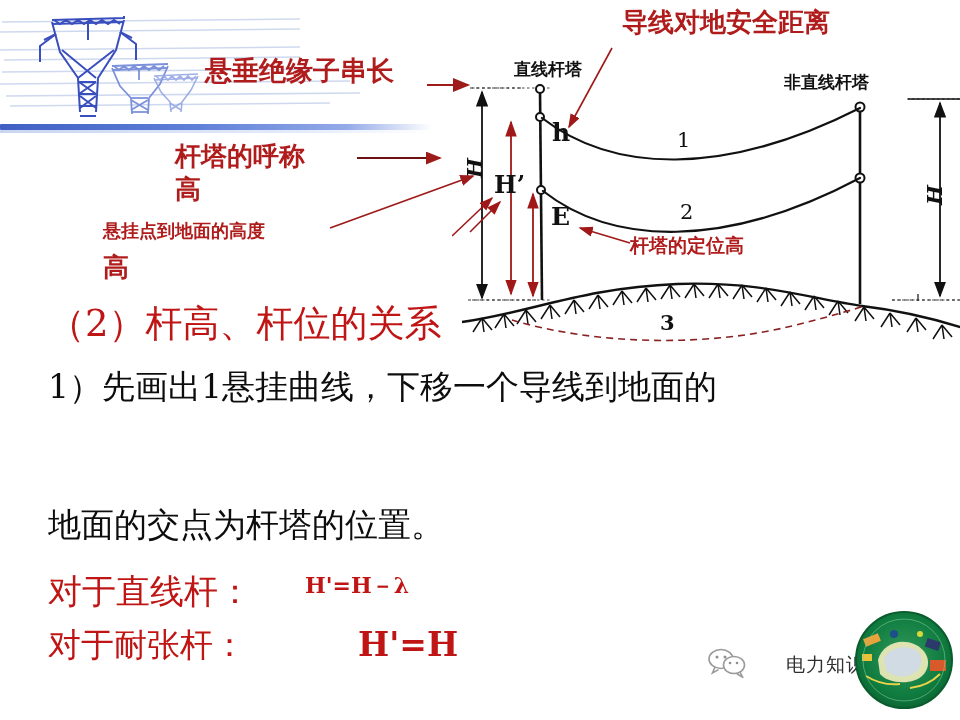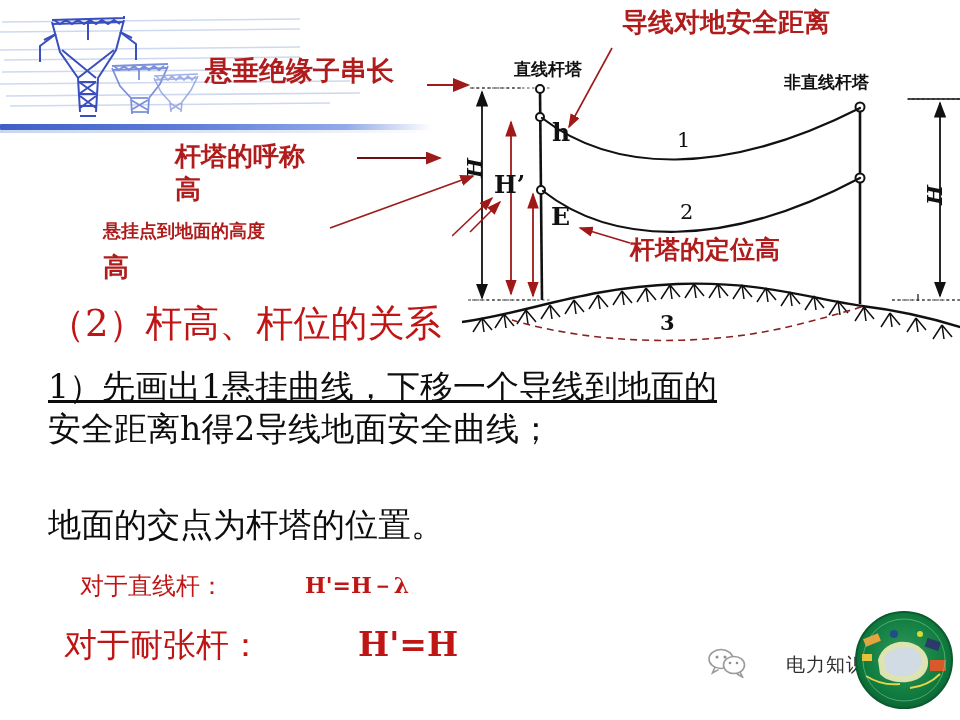--- a/index.html
+++ b/index.html
@@ -306,36 +306,35 @@
     <div class="dlabel" style="left:10px; top:178px; font-size:21px; font-style:italic; font-weight:700; transform:rotate(-90deg); transform-origin:left top;">H</div>
 
     <div class="dlabel" style="left:470px; top:205px; font-size:21px; font-style:italic; font-weight:700; transform:rotate(-90deg); transform-origin:left top;">H</div>
 
     <div class="dlabel" style="left:225px; top:128px; font-size:21px;">1</div>
 
     <div class="dlabel" style="left:228px; top:200px; font-size:21px;">2</div>
 
     <div class="dlabel" style="left:208px; top:310px; font-size:21px; font-weight:700;">3</div>
 
-    <div class="dlabel red-t" style="left:178px; top:233px; font-size:25px;text-align:right;">杆塔的定位高</div>
+    <div class="dlabel red-t" style="left:178px; top:233px; font-size:19px;text-align:right;">杆塔的定位高</div>
   </div>
 
   <div class="body-line red" style="left:48px; top:305px; font-size:37px;">（2）杆高、杆位的关系</div>
 
-  <div class="body-line black" style="left:48px; top:370px; font-size:33px;text-decoration:underline;">1）先画出1悬挂曲线，下移一个导线到地面的</div>
-
-  <div class="body-line black" style="left:48px; top:412px; font-size:33px;">安全距离h得2导线地面安全曲线；</div>
+  <div class="body-line black" style="left:48px; top:370px; font-size:33px;">1）先画出1悬挂曲线，下移一个导线到地面的</div>
+
 
 
   <div class="body-line black" style="left:48px; top:508px; font-size:33px;">地面的交点为杆塔的位置。</div>
 
-  <div class="body-line red" style="left:48px; top:574px; font-size:24px;margin-left:32px;">对于直线杆：</div>
+  <div class="body-line red" style="left:48px; top:574px; font-size:34px;">对于直线杆：</div>
   <div class="body-line red" style="left:305px; top:574px; font-size:22px; font-weight:700;">H'=H－λ</div>
 
-  <div class="body-line red" style="left:64px; top:628px; font-size:33px;">对于耐张杆：</div>
+  <div class="body-line red" style="left:48px; top:628px; font-size:33px;">对于耐张杆：</div>
   <div class="body-line red" style="left:315px; top:628px; font-size:33px; font-weight:700;margin-left:43px;">H'=H</div>
 
   <div id="watermark">
 
     <svg style="position:absolute; left:6px; top:46px;" width="42" height="32" viewBox="0 0 42 32" aria-hidden="true">
       <g fill="none" stroke="#9a9a9a" stroke-width="1.6">
         <ellipse cx="15" cy="13" rx="12" ry="9.5"></ellipse>
         <path d="M9 21 L6.5 27 L12.5 23.6"></path>
         <ellipse cx="28" cy="19" rx="10.5" ry="8.5" fill="#ffffff"></ellipse>
         <path d="M34 26 L36.5 31 L31 28"></path>

